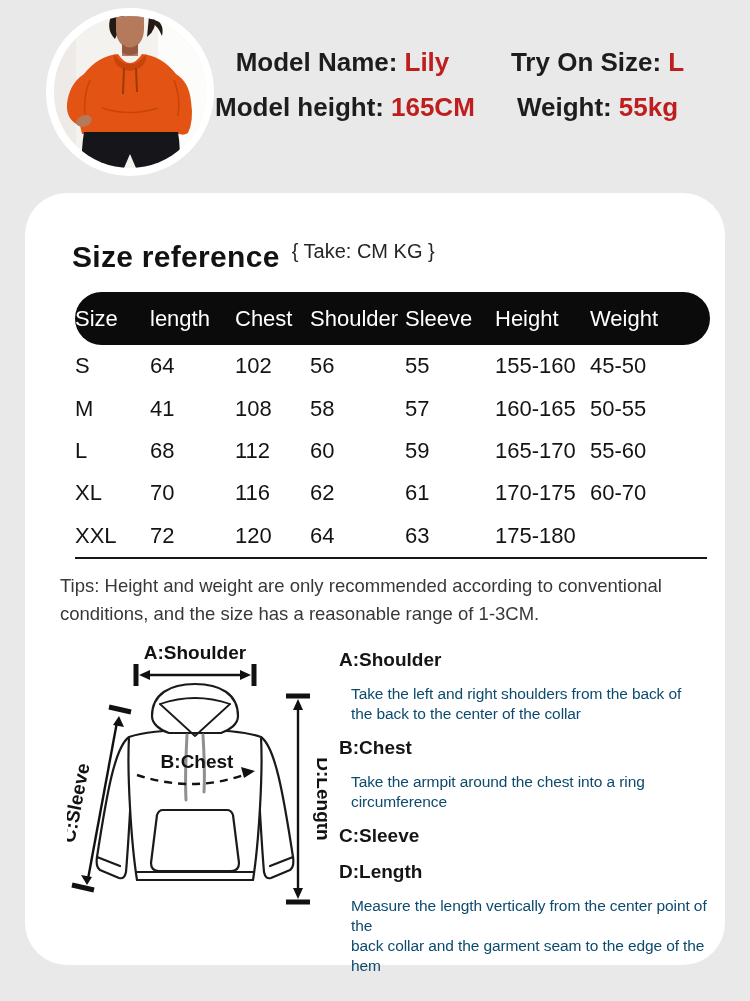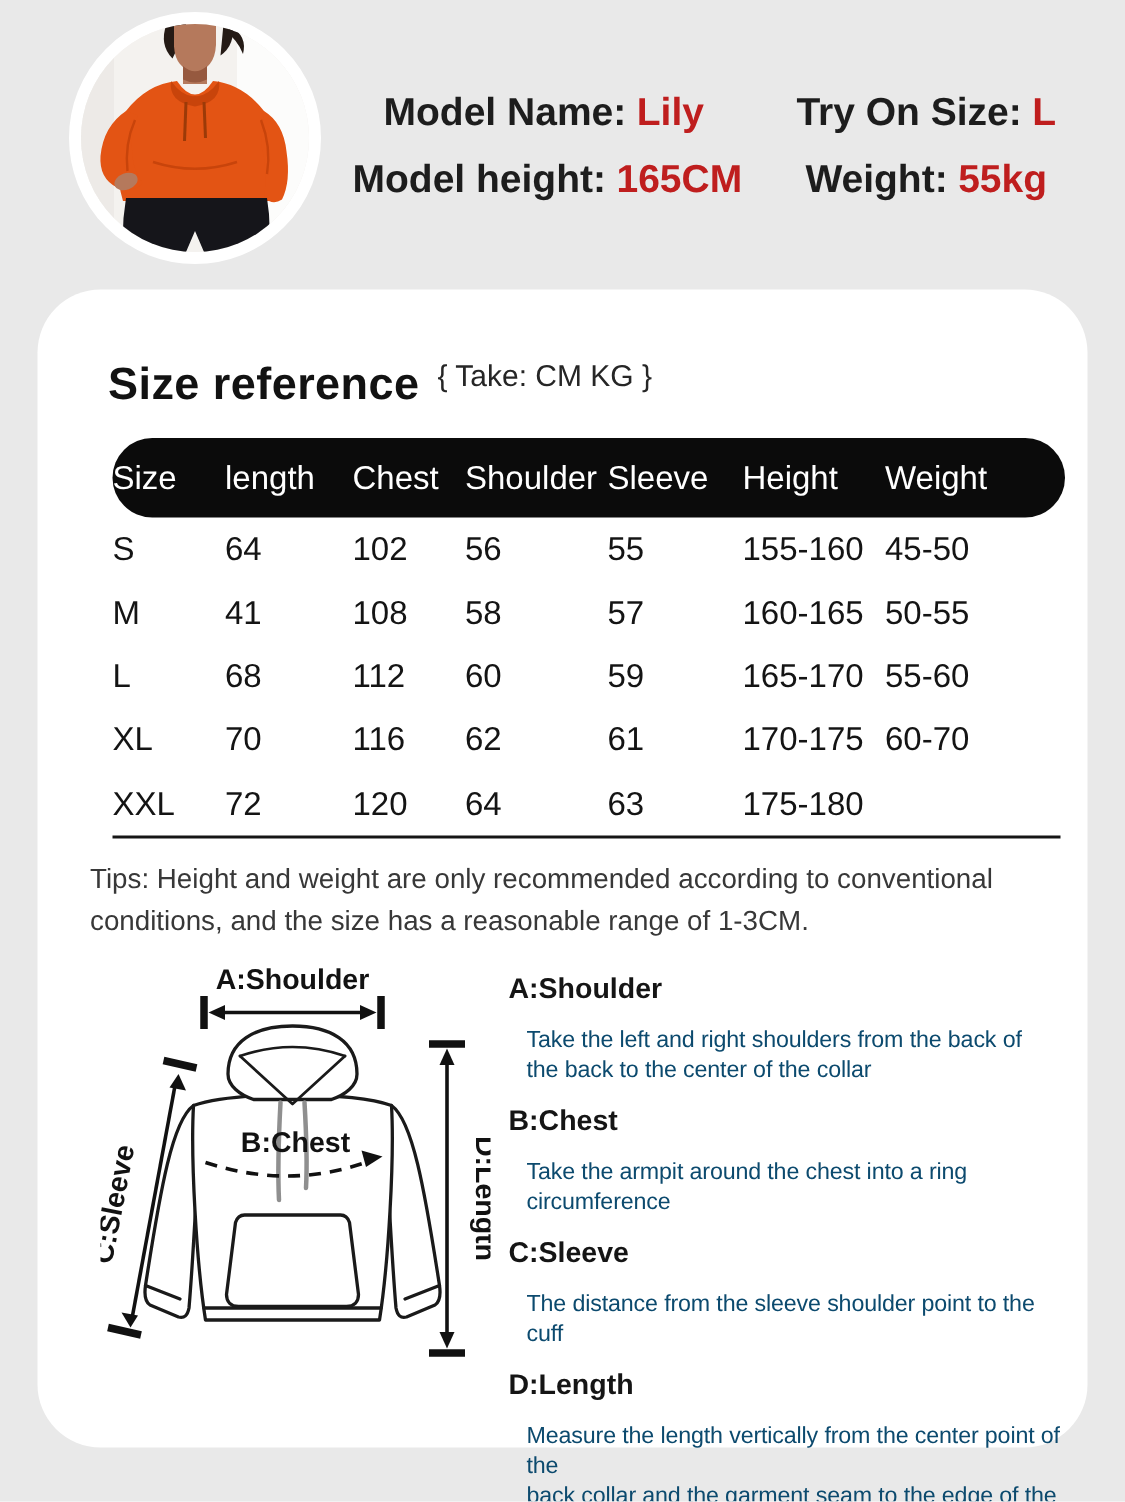--- a/index.html
+++ b/index.html
@@ -14,22 +14,22 @@
   }
   .page{position:relative;width:750px;height:1001px;overflow:hidden;background:var(--bg);}
 
   
   .photo-ring{
     position:absolute;left:46px;top:8px;width:152px;height:152px;
     border:8px solid #fff;border-radius:50%;overflow:hidden;background:#f6f4f2;
   }
   .photo-ring svg{display:block;width:152px;height:152px;}
   .model-fields{
-    position:absolute;left:215px;top:58px;width:510px;
-    display:grid;grid-template-columns:255px 255px;row-gap:13px;margin-left:20px;
+    position:absolute;left:215px;top:46px;width:510px;
+    display:grid;grid-template-columns:255px 255px;row-gap:13px;
   }
   .field{text-align:center;font-size:26px;font-weight:600;line-height:32px;color:#1d1d1d;white-space:nowrap;}
   .field .val{color:var(--red);margin-left:7px;}
 
   
   .card{
     position:absolute;left:25px;top:193px;width:700px;height:772px;
     background:var(--card);border-radius:42px;
   }
   .card-title-row{display:flex;align-items:flex-start;gap:12px;margin:47px 0 0 47px;}
@@ -262,21 +262,20 @@
           <h3>A:Shoulder</h3>
           <p>Take the left and right shoulders from the back of
 the back to the center of the collar</p>
         </div>
         <div class="desc-block">
           <h3>B:Chest</h3>
           <p>Take the armpit around the chest into a ring circumference</p>
         </div>
         <div class="desc-block">
           <h3>C:Sleeve</h3>
-          <p>The distance from the sleeve shoulder point to the cuff</p>
         </div>
         <div class="desc-block">
           <h3>D:Length</h3>
           <p>Measure the length vertically from the center point of the
 back collar and the garment seam to the edge of the hem</p>
         </div>
       </div>
     </div>
   </section>
 </div>

